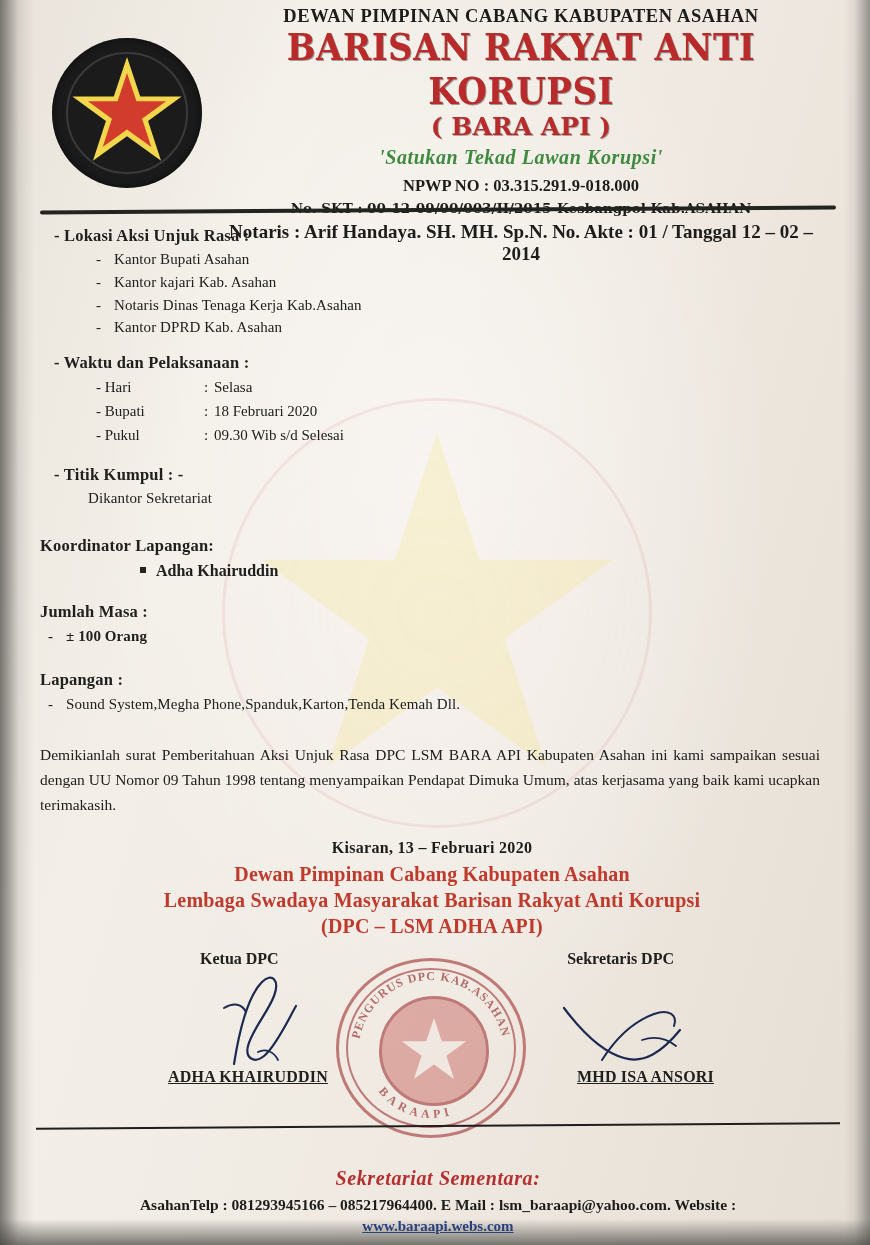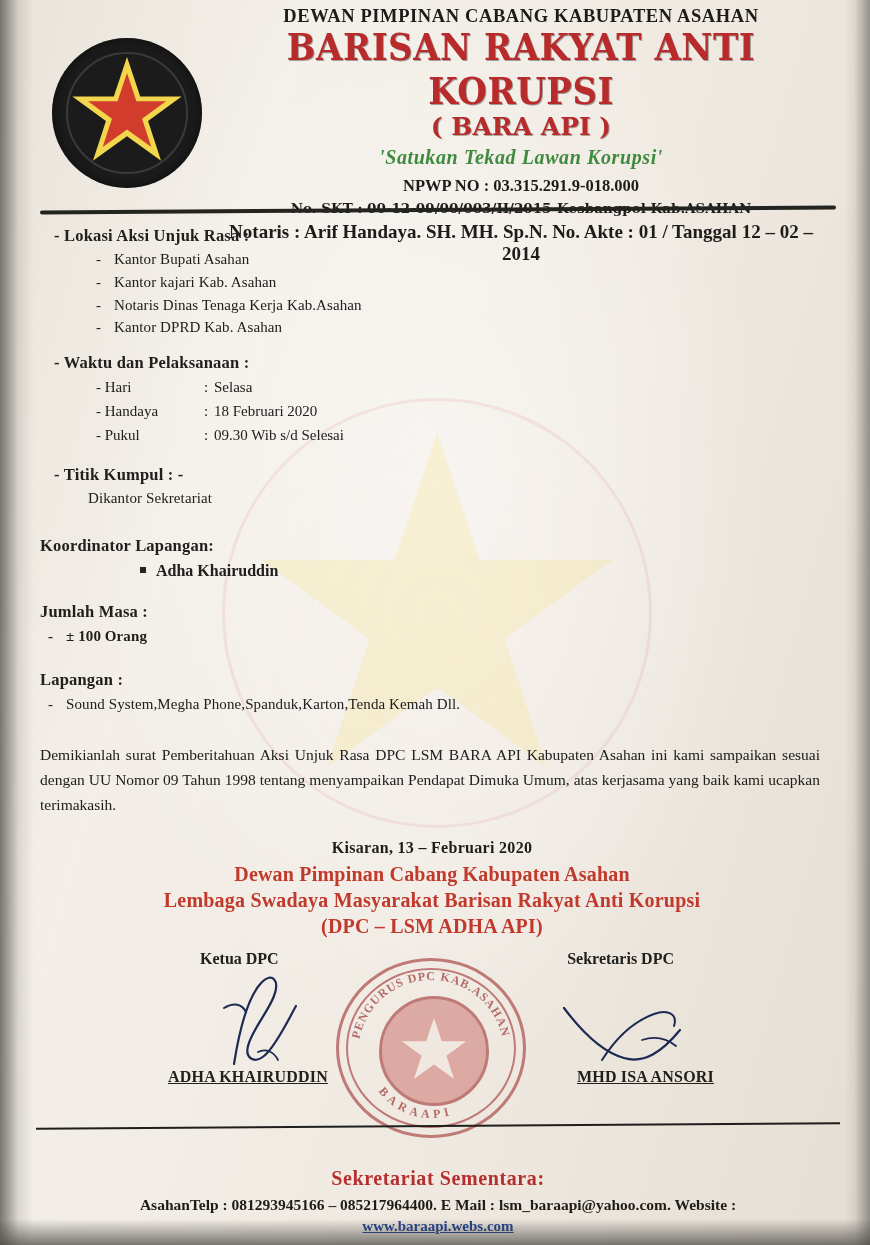--- a/index.html
+++ b/index.html
@@ -349,20 +349,21 @@
   }
   #footer {
     position: absolute;
     left: 30px;
     right: 24px;
     bottom: 10px;
     text-align: center;
   }
   .f-title {
     font-family: "Liberation Serif", serif;
+    font-style: italic;
     font-weight: bold;
     font-size: 20px;
     color: #b62e2e;
     letter-spacing: 0.6px;
   }
   .f-line {
     font-family: "Liberation Serif", serif;
     font-weight: bold;
     font-size: 15.5px;
     color: #1c1c1a;
@@ -439,21 +440,21 @@
 
     <div class="blk">
       <div class="sec-head indent1">- Waktu dan Pelaksanaan :</div>
       <div class="indent2">
         <div class="kv">
           <span class="k">- Hari</span>
           <span class="sep">:</span>
           <span>Selasa</span>
         </div>
         <div class="kv">
-          <span class="k">- Handaya</span>
+          <span class="k">- Bupati</span>
           <span class="sep">:</span>
           <span>18 Februari 2020</span>
         </div>
         <div class="kv">
           <span class="k">- Pukul</span>
           <span class="sep">:</span>
           <span>09.30 Wib s/d Selesai</span>
         </div>
       </div>
     </div>

